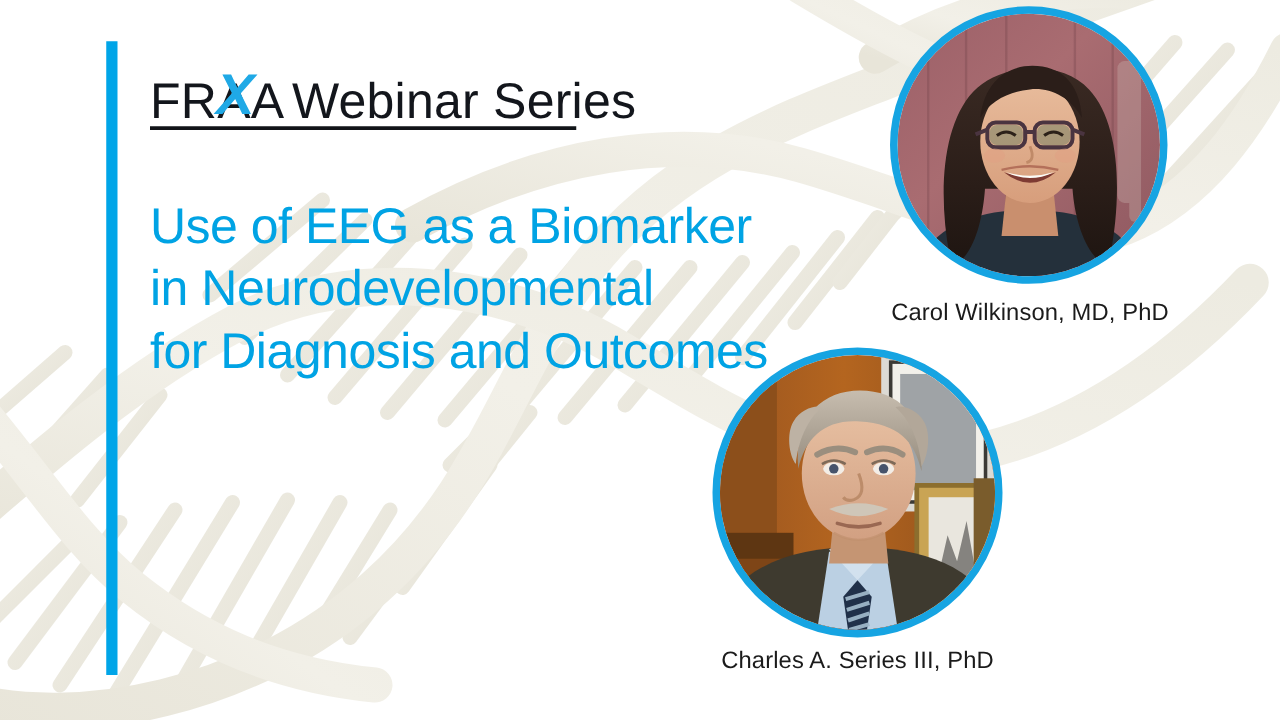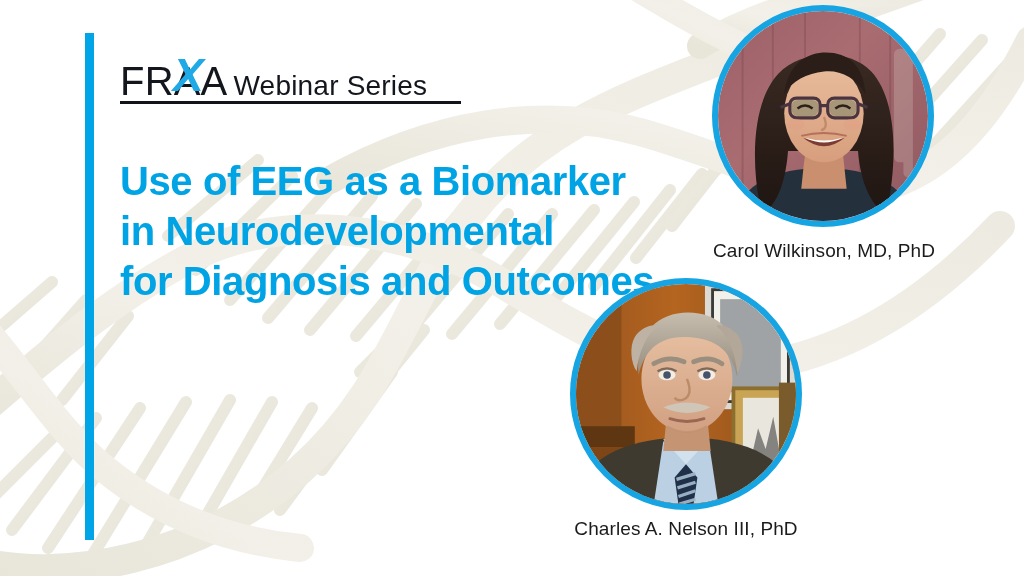--- a/index.html
+++ b/index.html
@@ -62,21 +62,21 @@
     left:53px;top:-6px;
     font-size:46px;
     font-style:italic;
     font-weight:600;
     color:#1FA9E6;
     letter-spacing:0;
     line-height:46px;
   }
   .brand-rest{
     display:inline-block;
-    font-size:28px;
+    font-size:40px;
     color:#13161c;
     font-weight:400;
     letter-spacing:0.2px;
     margin-left:6px;
   }
   .eyebrow-rule{
     position:absolute;
     left:120px;top:101px;
     width:341px;height:3px;
     background:#111418;
@@ -84,21 +84,21 @@
   }
 
   
   .title{
     position:absolute;
     left:120px;top:129px;
     width:620px;
     z-index:4;
     color:#00A3E4;
     font-size:40px;
-    font-weight:700;
+    font-weight:400;
     line-height:50px;
     letter-spacing:-0.4px;
   }
   .title-line{display:block;white-space:nowrap;}
 
   
   .portrait{
     position:absolute;
     border-radius:50%;
     overflow:hidden;
@@ -382,15 +382,15 @@
         <path d="M117 100 q7 18 -4 22 q-6 2 -9 -2" stroke="#BC8C6A" stroke-width="2.6" fill="none"></path>
 
         <path d="M92 130 q25 -10 50 0 q-25 12 -50 0 Z" fill="#CFC6B8"></path>
 
         <path d="M99 142 q18 6 36 0" stroke="#9A6852" stroke-width="3" fill="none" stroke-linecap="round"></path>
 
         <path d="M96 150 q21 12 42 0" stroke="#C0906E" stroke-width="2" fill="none" opacity="0.7"></path>
       </svg>
     </div>
   </div>
-  <div class="caption" id="caption-charles">Charles A. Nelson III, PhD</div>
+  <div class="caption" id="caption-charles">Charles A. Series III, PhD</div>
 
 </div>
 
 </body></html>

